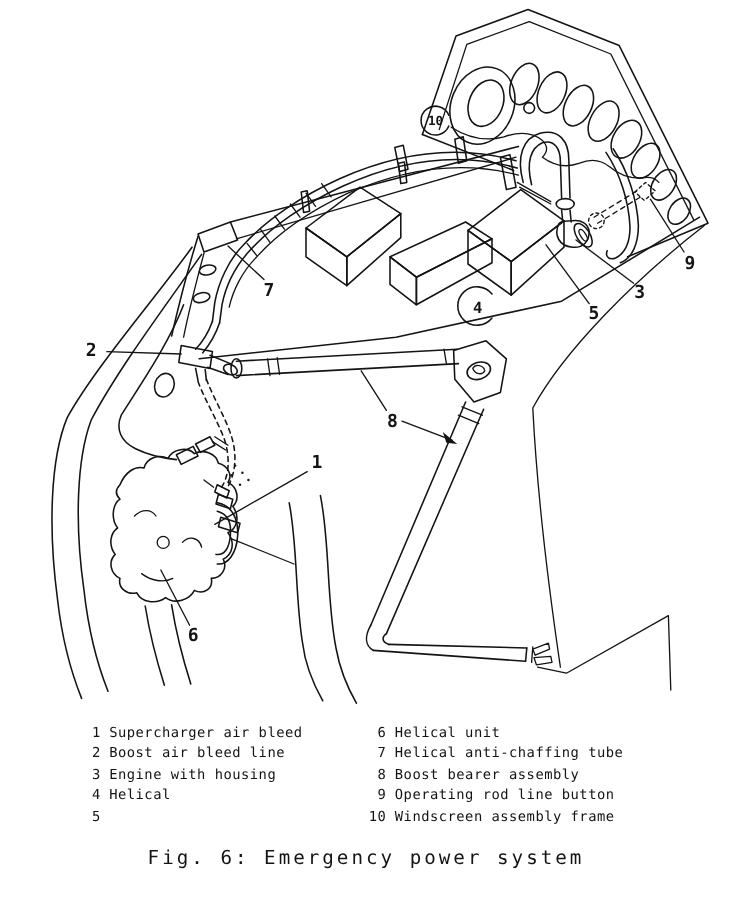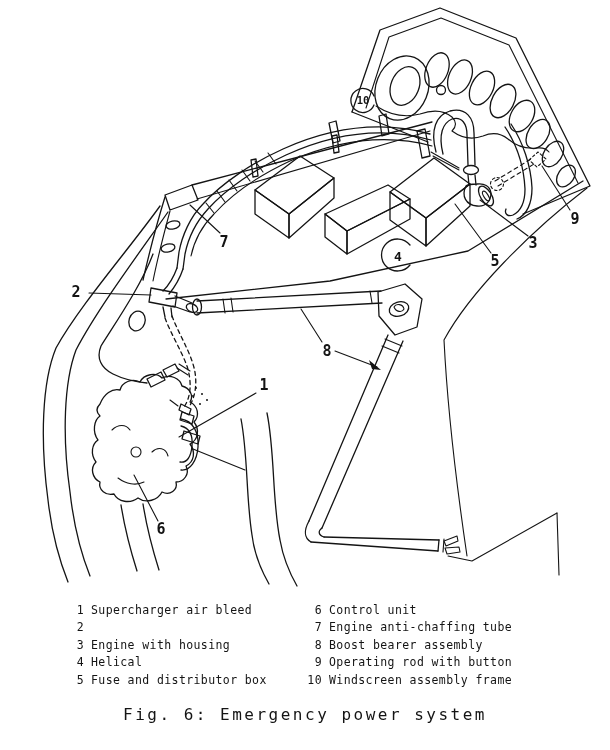--- a/index.html
+++ b/index.html
@@ -257,50 +257,50 @@
   </svg>
 
   <div class="legend">
     <div class="col col-left">
       <div class="row">
           <span class="num">1</span>
           <span class="lbl">Supercharger air bleed</span>
         </div>
       <div class="row">
           <span class="num">2</span>
+          <span class="lbl">Boost air bleed line</span>
         </div>
       <div class="row">
           <span class="num">3</span>
           <span class="lbl">Engine with housing</span>
         </div>
       <div class="row">
           <span class="num">4</span>
           <span class="lbl">Helical</span>
         </div>
       <div class="row">
           <span class="num">5</span>
-          <span class="lbl">Fuse and distributor box</span>
         </div>
     </div>
     <div class="col col-right">
       <div class="row">
           <span class="num">6</span>
-          <span class="lbl">Control unit</span>
+          <span class="lbl">Helical unit</span>
         </div>
       <div class="row">
           <span class="num">7</span>
-          <span class="lbl">Engine anti-chaffing tube</span>
+          <span class="lbl">Helical anti-chaffing tube</span>
         </div>
       <div class="row">
           <span class="num">8</span>
           <span class="lbl">Boost bearer assembly</span>
         </div>
       <div class="row">
           <span class="num">9</span>
-          <span class="lbl">Operating rod with button</span>
+          <span class="lbl">Operating rod line button</span>
         </div>
       <div class="row">
           <span class="num">10</span>
           <span class="lbl">Windscreen assembly frame</span>
         </div>
     </div>
   </div>
 
   <div class="caption">Fig. 6: Emergency power system</div>
 

